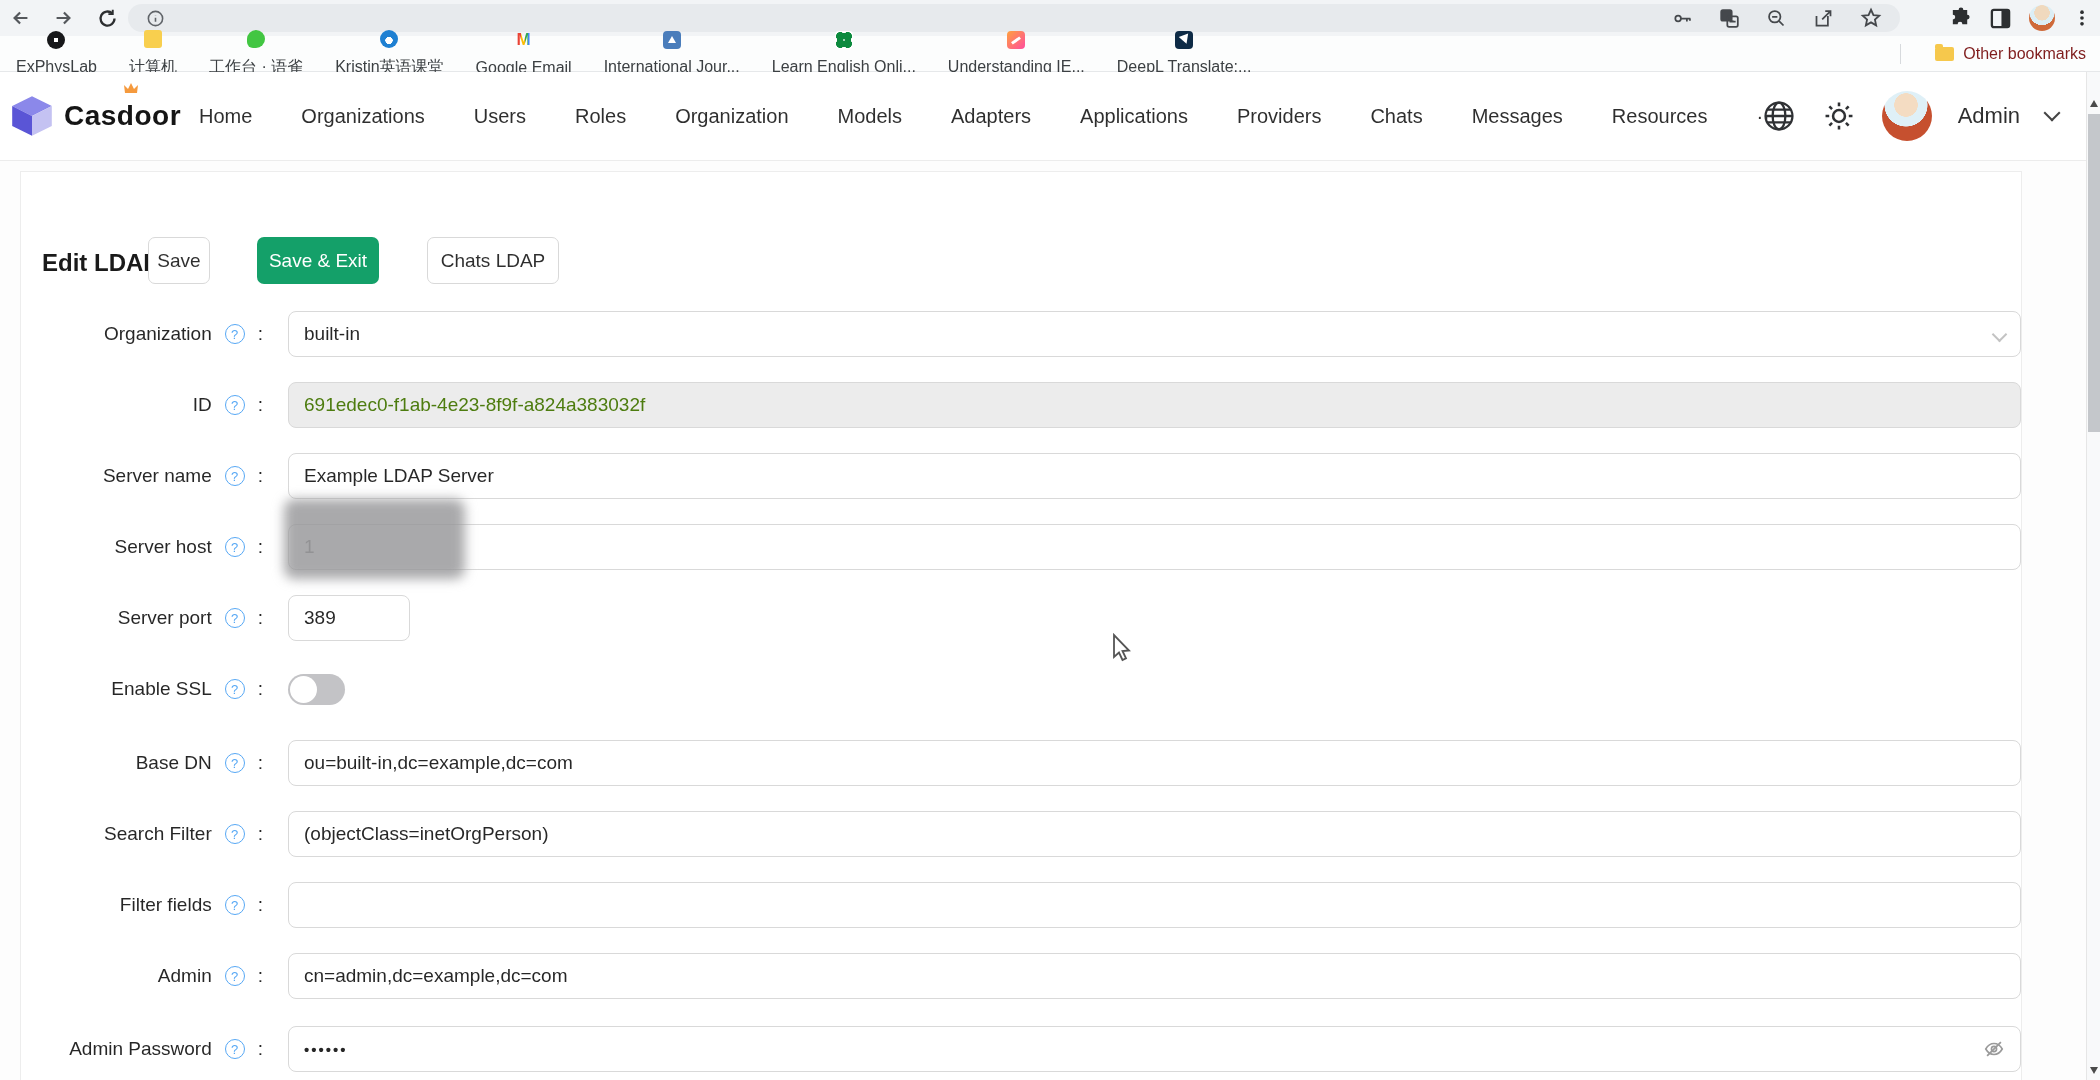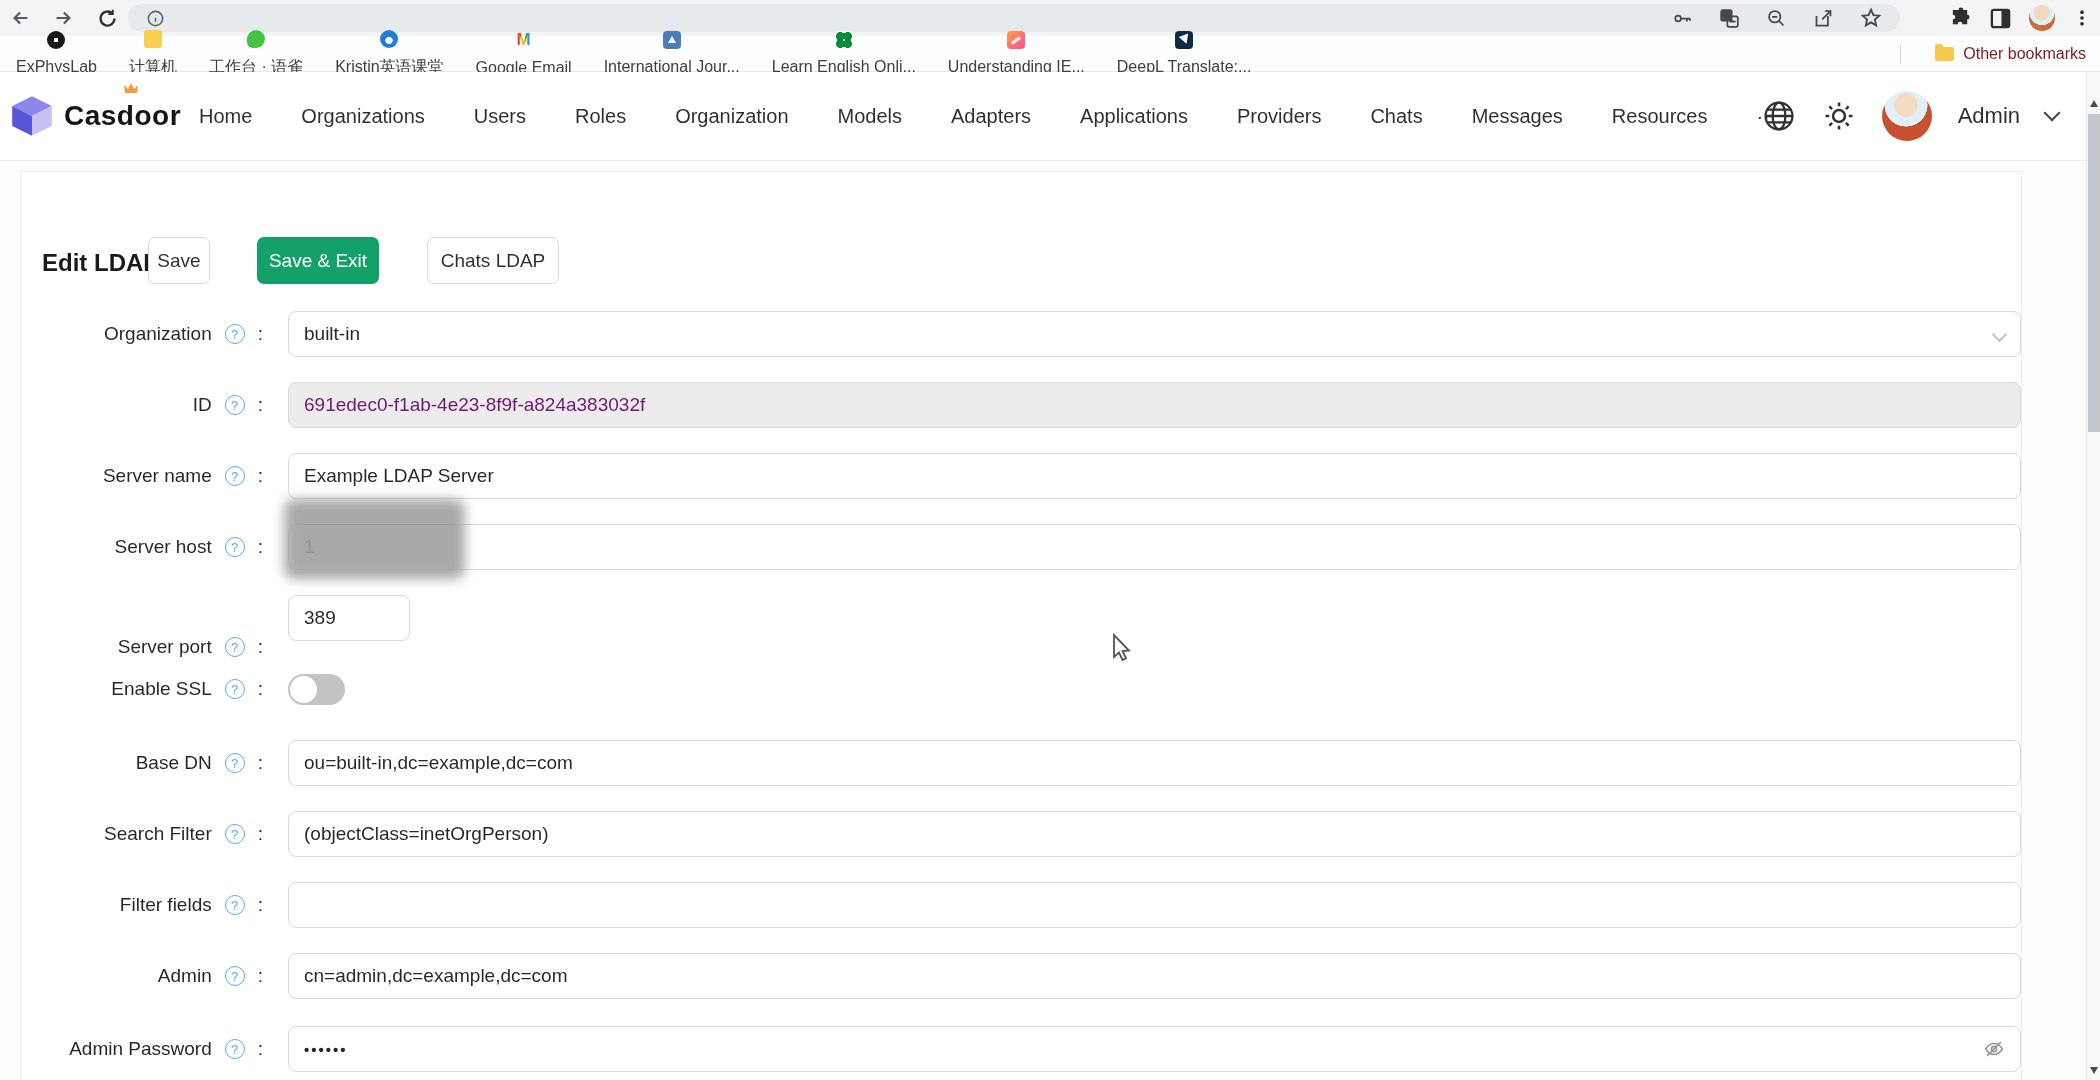--- a/index.html
+++ b/index.html
@@ -69,21 +69,21 @@
     font-size:19px; color:rgba(0,0,0,.82); display:flex; align-items:center; justify-content:center; cursor:pointer; }
   .btn.green { border:none; color:#fff; }
 
   
   .flabel { position:absolute; left:20px; width:243px; height:46px; display:flex; align-items:center;
     justify-content:flex-end; gap:13px; font-size:19px; color:rgba(0,0,0,.85); white-space:nowrap; }
   .help { display:inline-flex; width:20px; height:20px; border:1px solid #57a8f5; border-radius:50%;
     color:#57a8f5; font-size:13px; align-items:center; justify-content:center; flex:0 0 auto; }
   .finput { position:absolute; left:288px; width:1733px; height:46px; border:1px solid #d9d9d9; border-radius:8px;
     background:#fff; display:flex; align-items:center; padding:0 15px; font-size:19px; color:rgba(0,0,0,.85); }
-  .finput.disabled { background:#ececec; color:#701a75; }
+  .finput.disabled { background:#ececec; color:#4d7c0f; }
   .finput.small { width:122px; }
   .sel-chev { margin-left:auto; width:11px; height:11px; border-right:2px solid #c3c3c3; border-bottom:2px solid #c3c3c3; transform:rotate(45deg); }
   .toggle { position:absolute; left:288px; width:57px; height:31px; border-radius:16px; background:#c3c3c6; cursor:pointer; }
   .toggle .knob { position:absolute; left:2px; top:2px; width:27px; height:27px; border-radius:50%; background:#fff; }
   .pwdots { font-size:15px; font-weight:700; letter-spacing:2px; }
   .eye { margin-left:auto; }
   .redact { position:absolute; left:284px; top:499px; width:181px; height:80px; background:rgba(148,148,150,.8);
     border-radius:10px; filter:blur(6px); z-index:6; }
 
   
@@ -286,21 +286,21 @@
 <div class="flabel" style="top:524px">
     <span>Server host</span>
     <span class="help">?</span>
     <span>:</span>
   </div>
 <div class="finput" style="top:524px">
     <span style="color:#8d8d8d">1</span>
   </div>
 <div class="redact"></div>
 
-<div class="flabel" style="top:624px">
+<div class="flabel" style="top:595px">
     <span>Server port</span>
     <span class="help">?</span>
     <span>:</span>
   </div>
 <div class="finput small" style="top:595px">
     <span>389</span>
   </div>
 
 <div class="flabel" style="top:666px">
     <span>Enable SSL</span>

